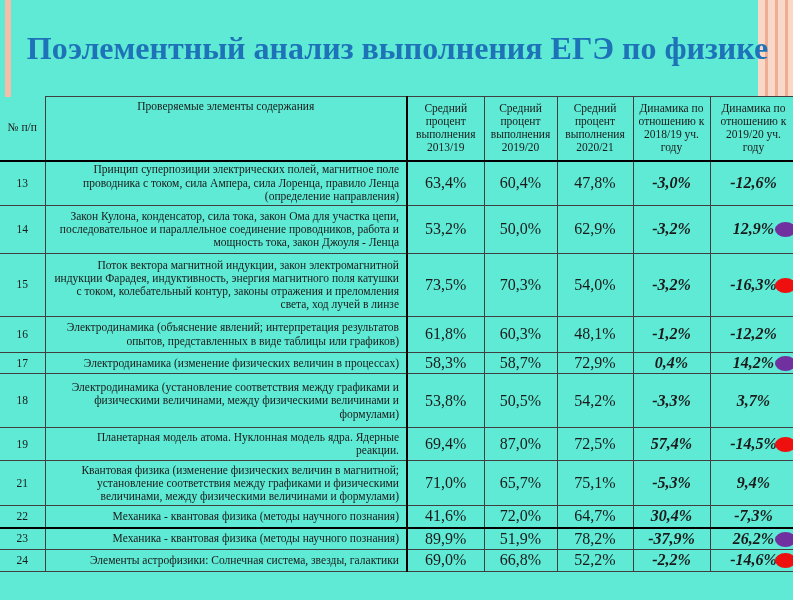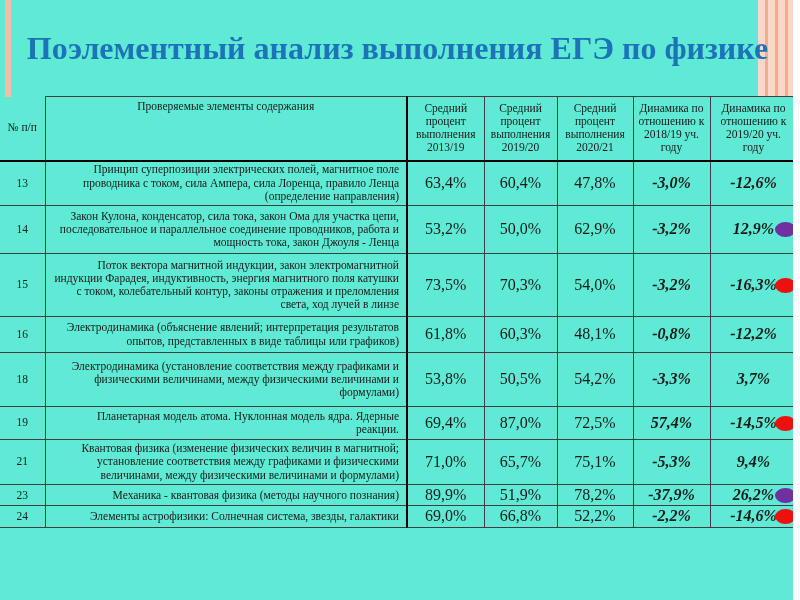--- a/index.html
+++ b/index.html
@@ -108,22 +108,31 @@
         <td class="pct">54,0%</td>
         <td class="dyn">-3,2%</td>
         <td class="dyn dyn-last"><span>-16,3%</span><span class="marker red"></span></td>
       </tr>
       <tr style="height:36px">
         <td class="no-left">16</td>
         <td class="el">Электродинамика (объяснение явлений; интерпретация результатов опытов, представленных в виде таблицы или графиков)</td>
         <td class="pct thick-left">61,8%</td>
         <td class="pct">60,3%</td>
         <td class="pct">48,1%</td>
-        <td class="dyn">-0,8%</td>
+        <td class="dyn">-1,2%</td>
         <td class="dyn dyn-last"><span>-12,2%</span></td>
+      </tr>
+      <tr style="height:21px">
+        <td class="no-left">17</td>
+        <td class="el">Электродинамика (изменение физических величин в процессах)</td>
+        <td class="pct thick-left">58,3%</td>
+        <td class="pct">58,7%</td>
+        <td class="pct">72,9%</td>
+        <td class="dyn">0,4%</td>
+        <td class="dyn dyn-last"><span>14,2%</span><span class="marker purple"></span></td>
       </tr>
       <tr style="height:54px">
         <td class="no-left">18</td>
         <td class="el">Электродинамика (установление соответствия между графиками и физическими величинами, между физическими величинами и формулами)</td>
         <td class="pct thick-left">53,8%</td>
         <td class="pct">50,5%</td>
         <td class="pct">54,2%</td>
         <td class="dyn">-3,3%</td>
         <td class="dyn dyn-last"><span>3,7%</span></td>
       </tr>
@@ -138,20 +147,29 @@
       </tr>
       <tr style="height:45px">
         <td class="no-left">21</td>
         <td class="el">Квантовая физика (изменение физических величин в магнитной; установление соответствия между графиками и физическими величинами, между физическими величинами и формулами)</td>
         <td class="pct thick-left">71,0%</td>
         <td class="pct">65,7%</td>
         <td class="pct">75,1%</td>
         <td class="dyn">-5,3%</td>
         <td class="dyn dyn-last"><span>9,4%</span></td>
       </tr>
+      <tr class="thick-bottom" style="height:22px">
+        <td class="no-left">22</td>
+        <td class="el">Механика - квантовая физика (методы научного познания)</td>
+        <td class="pct thick-left">41,6%</td>
+        <td class="pct">72,0%</td>
+        <td class="pct">64,7%</td>
+        <td class="dyn">30,4%</td>
+        <td class="dyn dyn-last"><span>-7,3%</span></td>
+      </tr>
       <tr style="height:21px">
         <td class="no-left">23</td>
         <td class="el">Механика - квантовая физика (методы научного познания)</td>
         <td class="pct thick-left">89,9%</td>
         <td class="pct">51,9%</td>
         <td class="pct">78,2%</td>
         <td class="dyn">-37,9%</td>
         <td class="dyn dyn-last"><span>26,2%</span><span class="marker purple"></span></td>
       </tr>
       <tr style="height:21px">

